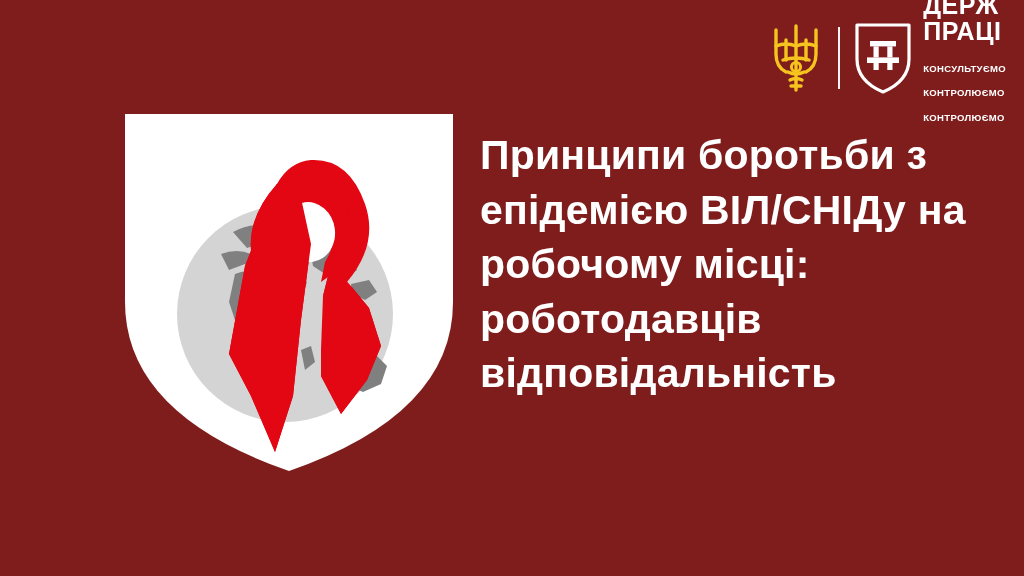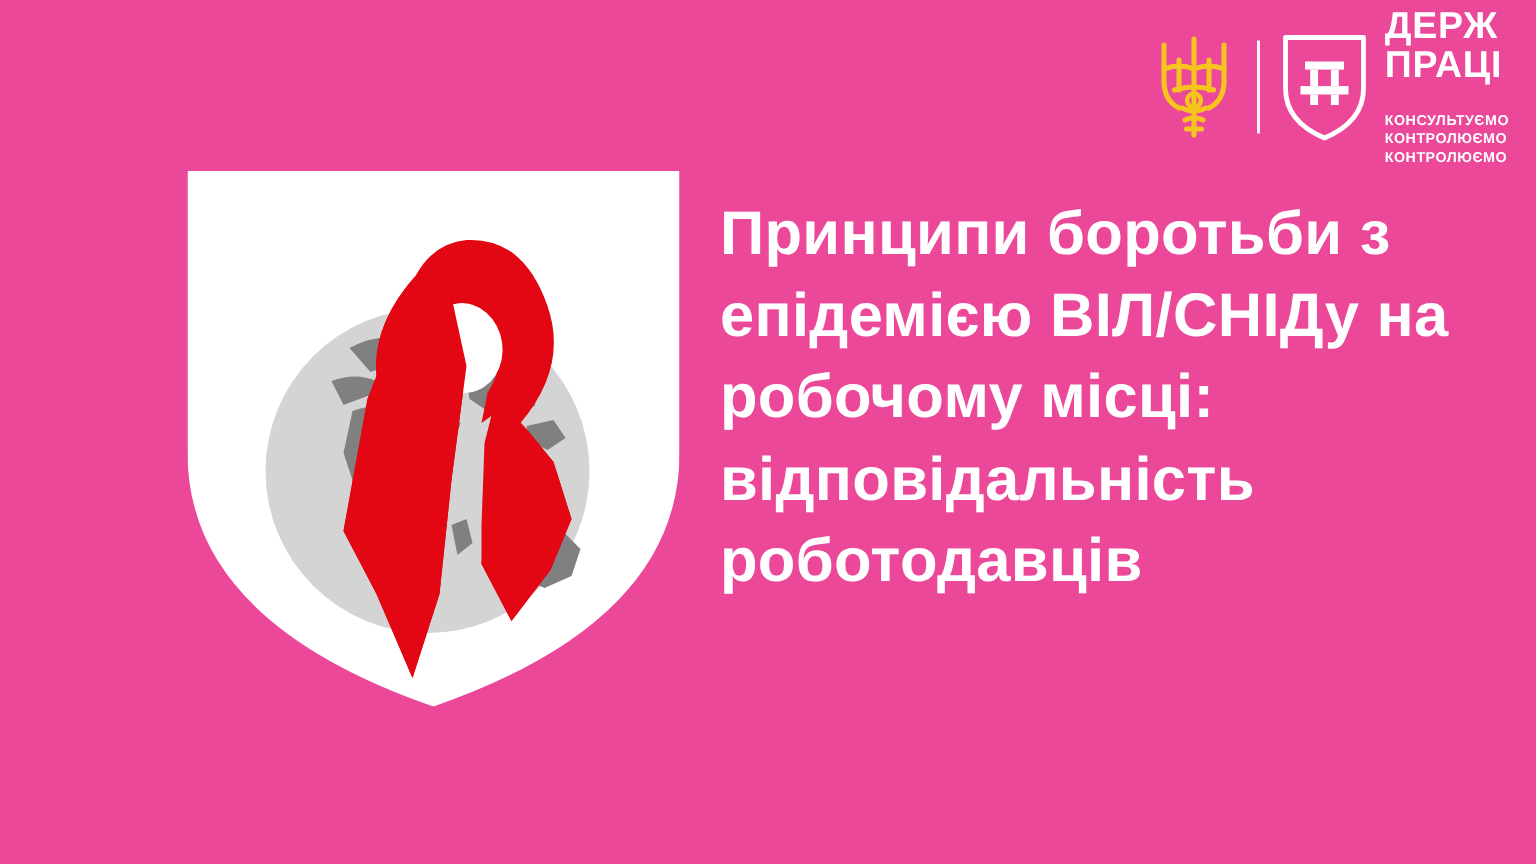--- a/index.html
+++ b/index.html
@@ -5,21 +5,21 @@
   html, body {
     margin: 0;
     padding: 0;
     background: #ffffff;
   }
   #slide {
     position: relative;
     width: 1024px;
     height: 576px;
     overflow: hidden;
-    background: #ec4899;
+    background: #7f1d1d;
     font-family: "Liberation Sans", sans-serif;
   }
 
   
   #logo-lockup {
     position: absolute;
     top: 18px;
     right: 18px;
     height: 80px;
     display: flex;
@@ -57,21 +57,21 @@
     color: #ffffff;
     font-size: 25px;
     font-weight: bold;
     letter-spacing: .5px;
     line-height: 1.02;
   }
   #logo-tagline {
     margin-top: 19px;
     display: flex;
     flex-direction: column;
-    gap: 1px;
+    gap: 13px;
   }
   .tagline-line {
     color: #ffffff;
     font-size: 9.5px;
     font-weight: bold;
     letter-spacing: .35px;
     line-height: 1.18;
   }
 
   
@@ -203,17 +203,17 @@
       <path d="M152 70 Q118 108 128 150 L150 138 Q142 106 160 88 L168 74 Z" fill="#E30613"></path>
 
       <path d="M198 60 Q240 70 240 110 Q240 142 214 166 L206 146 Q226 124 224 102 Q222 78 192 74 Z" fill="#E30613"></path>
     </svg>
   </div>
 
   <div id="headline">
     <span class="headline-line">Принципи боротьби з</span>
     <span class="headline-line">епідемією ВІЛ/СНІДу на</span>
     <span class="headline-line">робочому місці:</span>
+    <span class="headline-line">роботодавців</span>
     <span class="headline-line">відповідальність</span>
-    <span class="headline-line">роботодавців</span>
   </div>
 
 </div>
 
 </body></html>

